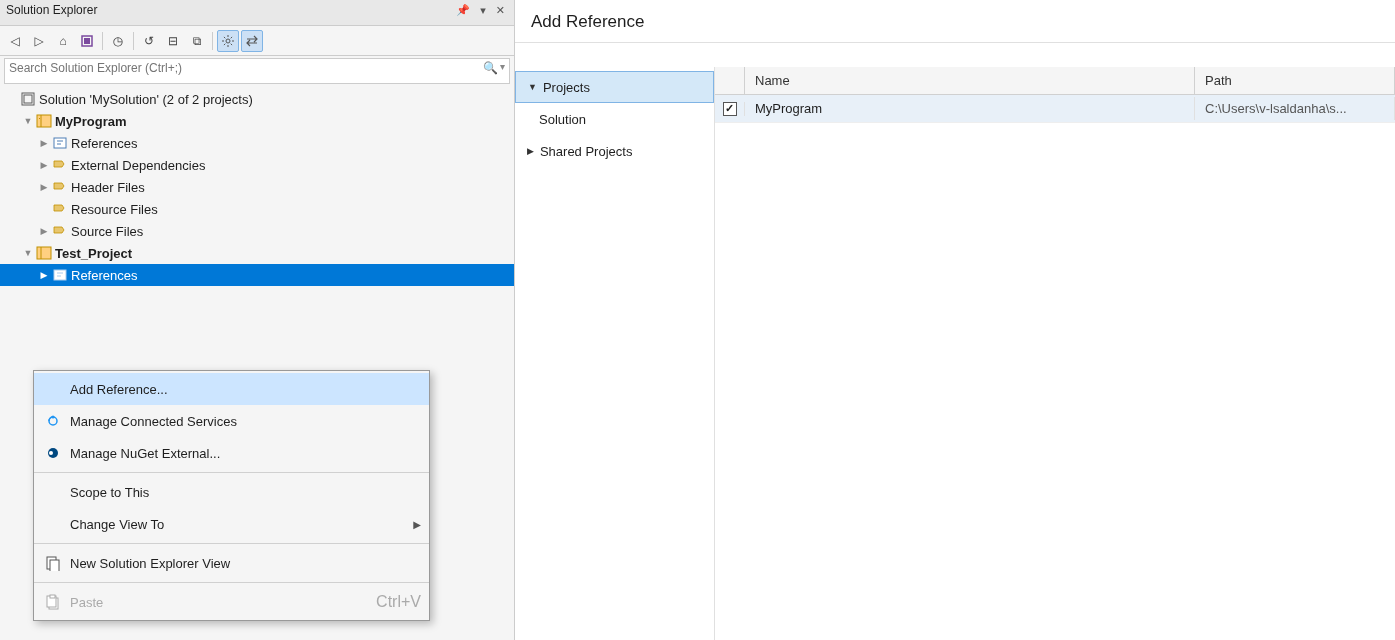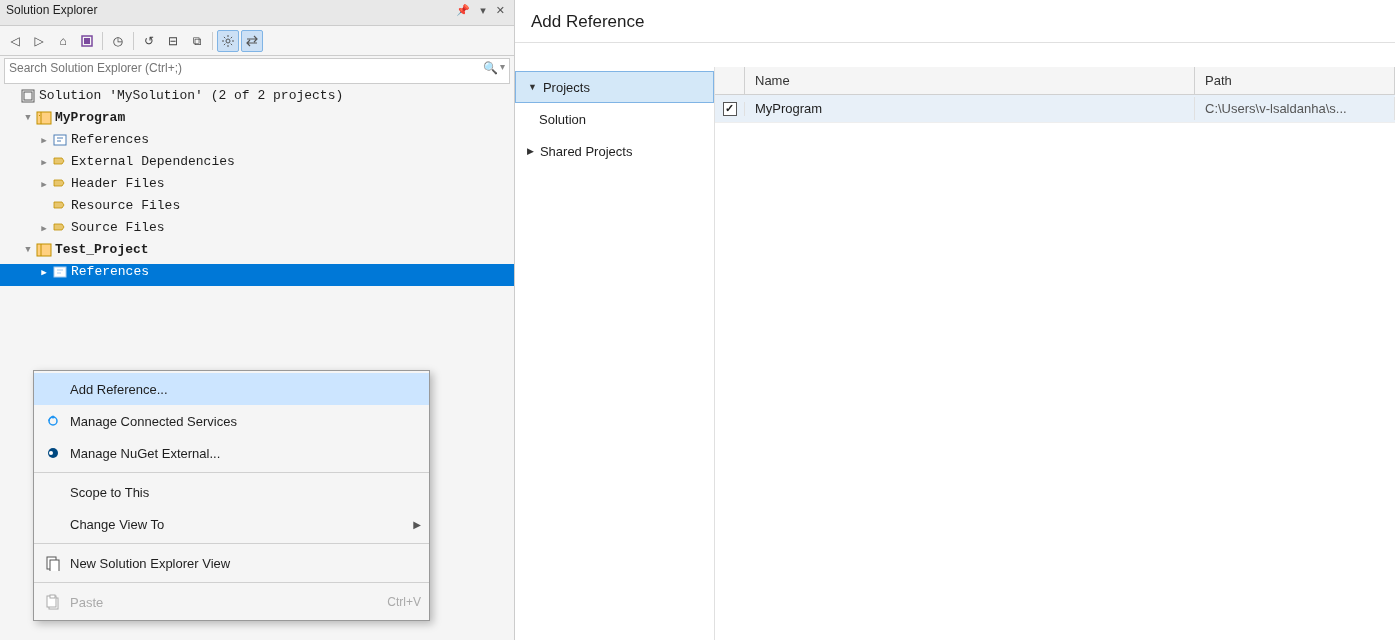--- a/index.html
+++ b/index.html
@@ -106,27 +106,27 @@
 
     .se-tree {
       flex: 1;
       overflow-y: auto;
       overflow-x: hidden;
       padding: 2px 0;
     }
 
     .tree-item {
       display: flex;
+      align-items: center;
       height: 22px;
       padding-left: 4px;
       cursor: pointer;
       white-space: nowrap;
       font-size: 13px;
       color: #1e1e1e;
-      font-family: Liberation Mono, monospace;
     }
 
     .tree-item.selected {
       background: #0078d7;
       color: white;
     }
 
     .tree-arrow {
       width: 16px;
       height: 16px;
@@ -200,21 +200,21 @@
       font-size: 14px;
       flex-shrink: 0;
     }
 
     .ctx-item-label {
       flex: 1;
     }
 
     .ctx-item-shortcut {
       color: #666;
-      font-size: 12px;
+      font-size: 16px;
       margin-left: auto;
       padding-left: 20px;
     }
 
     .ctx-item-arrow {
       margin-left: auto;
       font-size: 10px;
       color: #555;
     }
 

